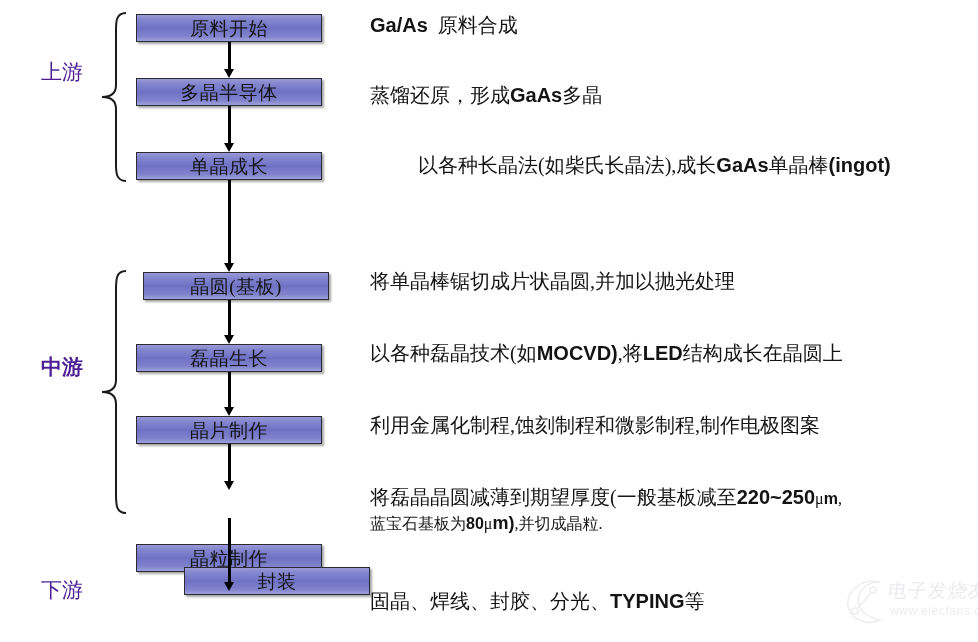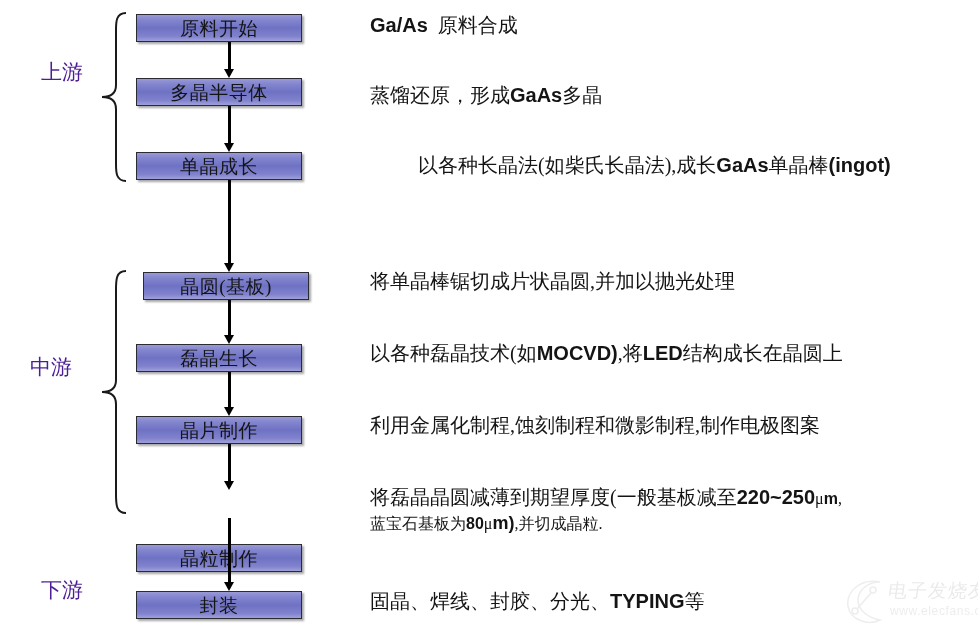--- a/index.html
+++ b/index.html
@@ -20,21 +20,21 @@
     position: absolute;
     left: 0; top: 0;
     width: 978px;
     height: 642px;
   }
 
   
   .node {
     position: absolute;
     left: 136px;
-    width: 166px;
+    width: 186px;
     height: 28px;
     box-sizing: border-box;
     border: 1px solid #2b2b33;
     background: linear-gradient(to bottom,
                 #9a9ad6 0%,
                 #8486cf 18%,
                 #6f72c4 50%,
                 #8082cd 82%,
                 #9ea0da 100%);
     box-shadow: 2px 2px 2px rgba(60,60,60,0.45);
@@ -168,21 +168,21 @@
   <div class="brace" style="top:268px;">
     <svg width="36" height="248" viewBox="0 0 36 248" aria-hidden="true">
       <path d="M30 3 C20 3 20 12 20 22 L20 112 C20 121 14 124 6 124 C14 124 20 127 20 136 L20 226 C20 236 20 245 30 245" fill="none" stroke="#1a1a1a" stroke-width="2"></path>
     </svg>
   </div>
 
   <div class="tier-label" style="left:40px; top:60px;">
     <div>上游</div>
   </div>
 
-  <div class="tier-label" style="left:29px; top:355px;">
+  <div class="tier-label" style="left:40px; top:355px;font-weight:bold;">
     <div>中游</div>
   </div>
 
   <div class="tier-label" style="left:40px; top:578px;">
     <div>下游</div>
   </div>
 
   <div class="node" style="top:14px;">
     <span class="node-label">原料开始</span>
   </div>
@@ -204,21 +204,21 @@
   </div>
 
   <div class="node" style="top:416px;">
     <span class="node-label">晶片制作</span>
   </div>
 
   <div class="node" style="top:508px;margin-top:36px;">
     <span class="node-label">晶粒制作</span>
   </div>
 
-  <div class="node" style="top:591px;">
+  <div class="node" style="top:567px;margin-left:48px;">
     <span class="node-label">封装</span>
   </div>
 
   <div class="arrow" style="top:42px; height:36px;">
     <div class="shaft" style="height:27px;"></div>
     <div class="head" style="top:27px;"></div>
   </div>
 
   <div class="arrow" style="top:106px; height:46px;">
     <div class="shaft" style="height:37px;"></div>

